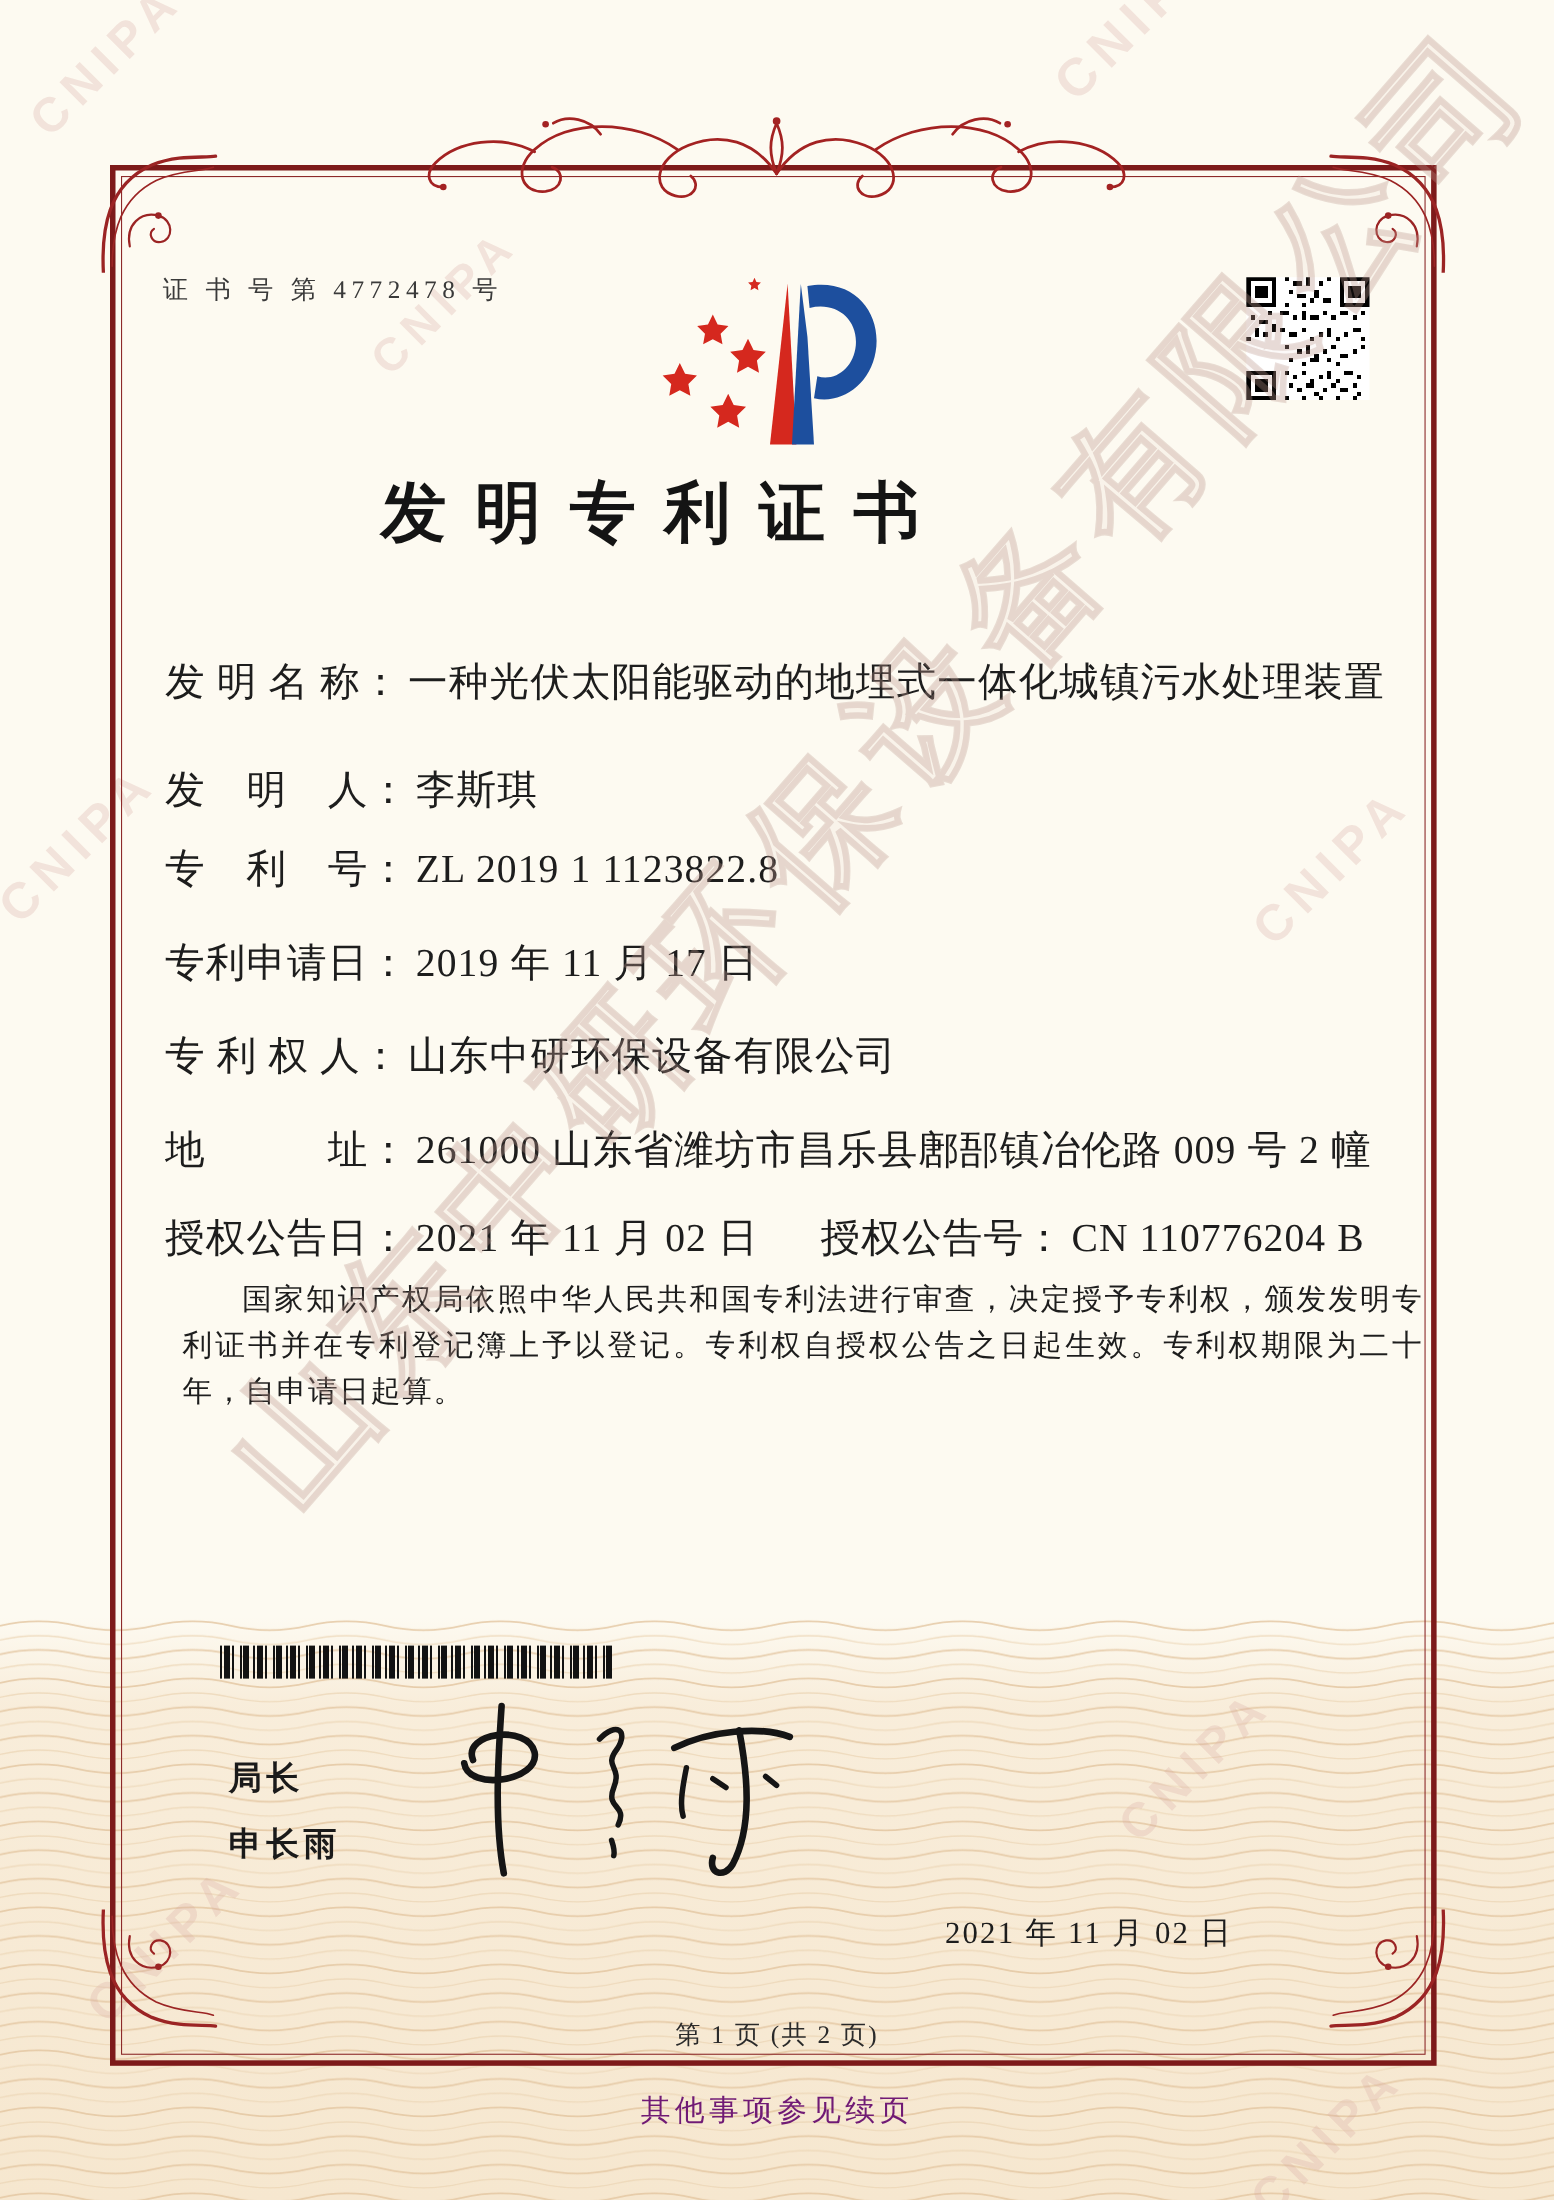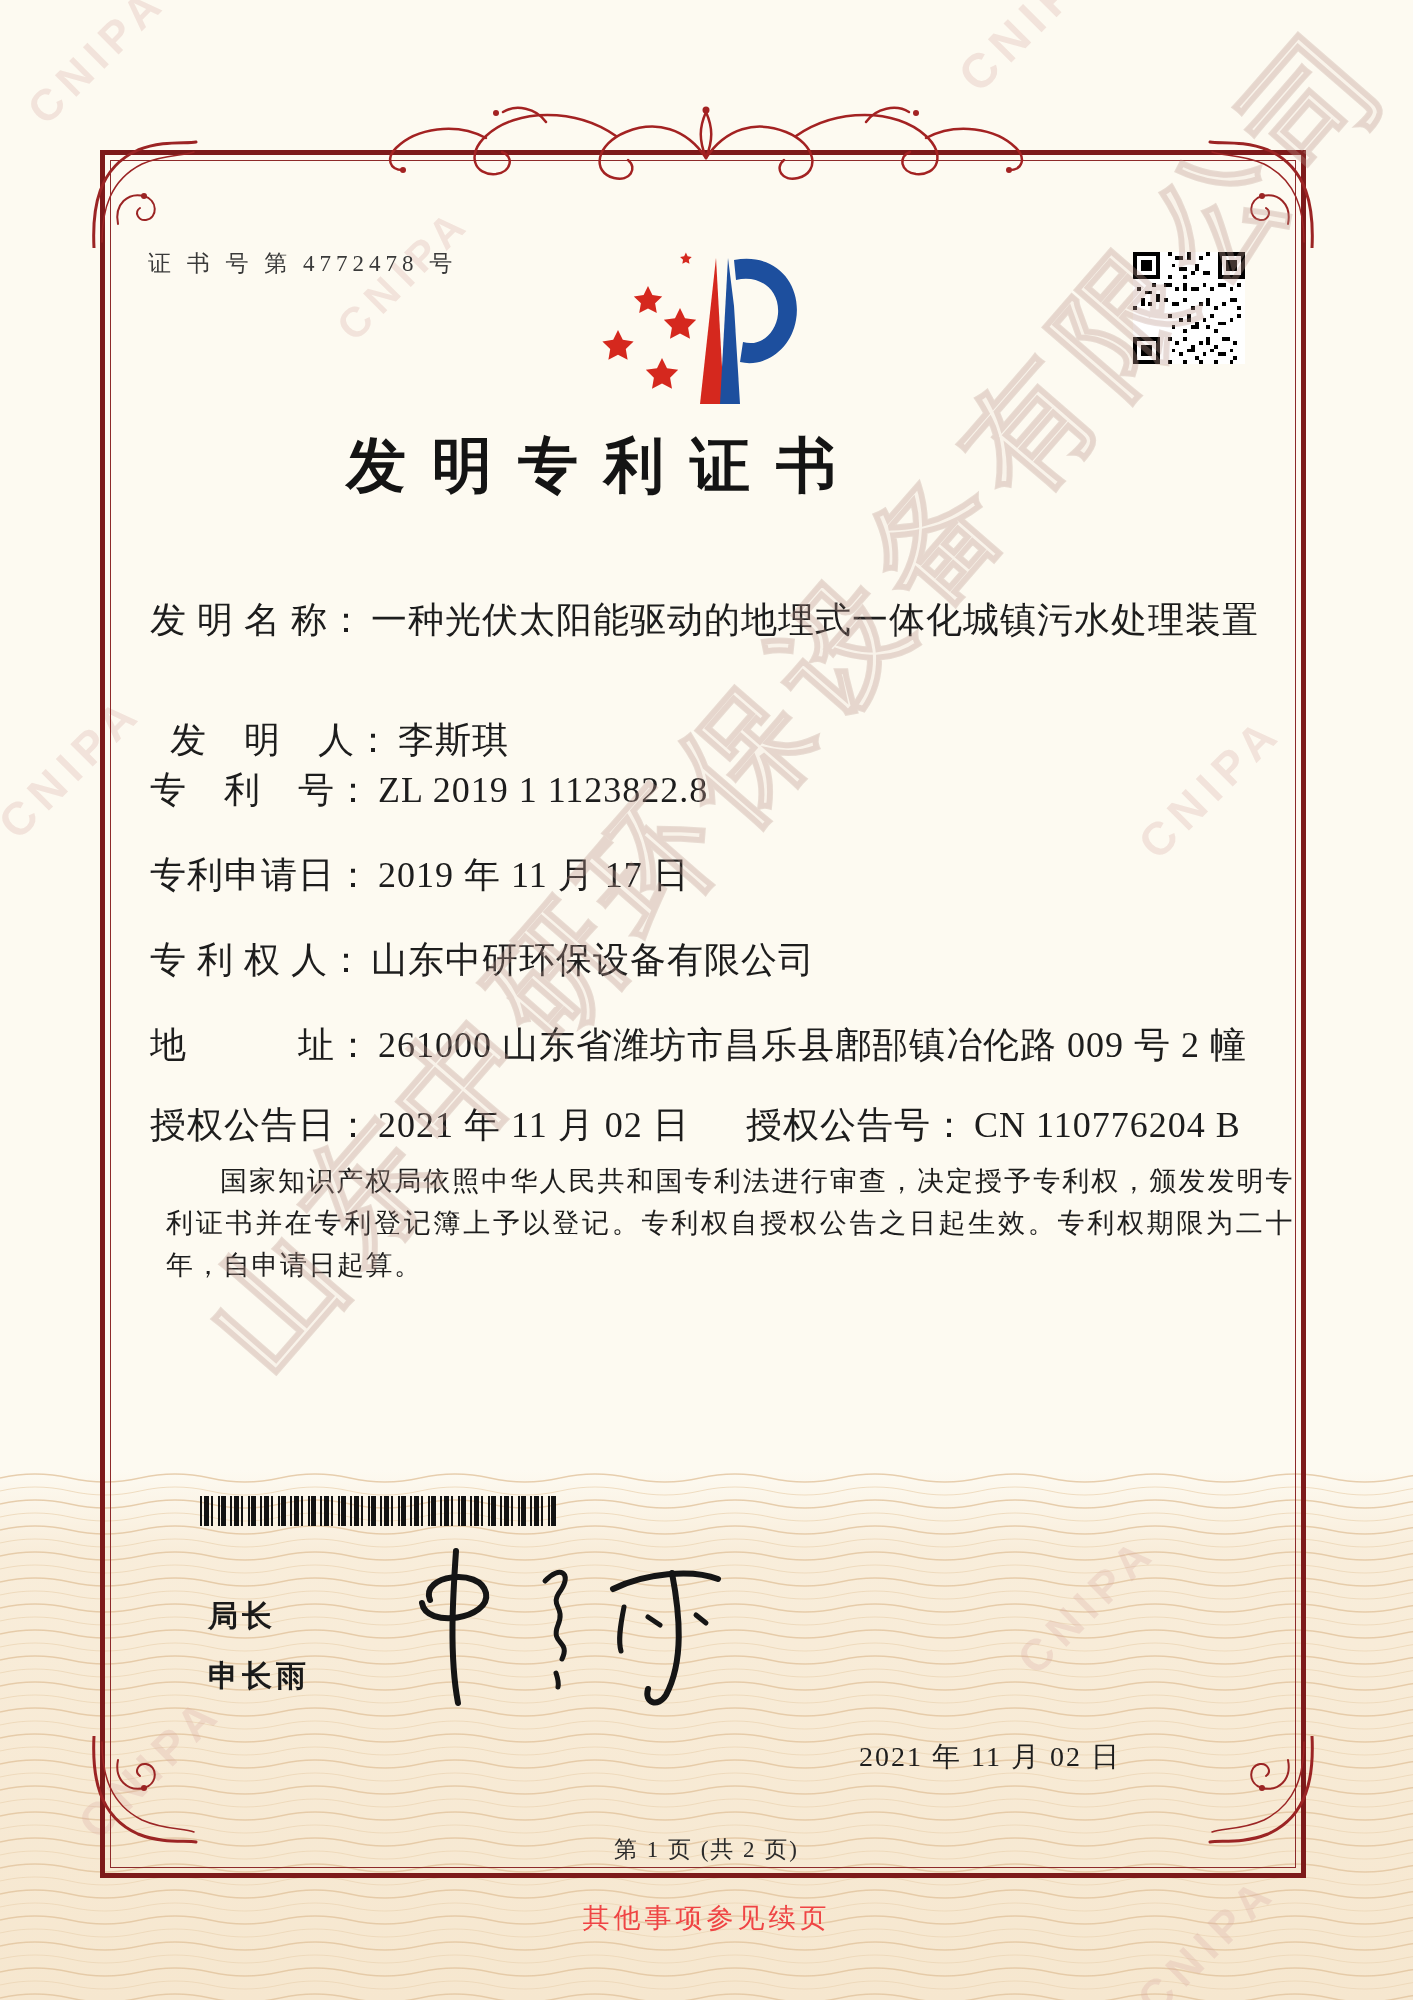--- a/index.html
+++ b/index.html
@@ -49,21 +49,21 @@
       #121212 4px 9px, transparent 9px 11px,
       #121212 11px 13px, transparent 13px 18px,
       #121212 18px 20px, transparent 20px 21px,
       #121212 21px 26px, transparent 26px 30px);}
   
   .signer{left:208px;z-index:5;font-family:"Liberation Sans","DejaVu Sans",sans-serif;
     font-size:30px;font-weight:600;letter-spacing:4px;color:#1a1a1a;}
   .sig-svg{left:360px;top:1545px;z-index:5;}
   .issue-date{left:700px;top:1738px;width:580px;text-align:center;font-size:28px;letter-spacing:2px;z-index:5;color:#1d1d1d;}
   .page-info{left:0;top:1834px;width:1413px;text-align:center;font-size:23px;letter-spacing:2px;z-index:5;color:#2a2a2a;}
-  .footer-note{left:0;top:1900px;width:1413px;text-align:center;font-size:27px;letter-spacing:4px;z-index:5;color:#ef4444;}
+  .footer-note{left:0;top:1900px;width:1413px;text-align:center;font-size:27px;letter-spacing:4px;z-index:5;color:#701a75;}
   
   .ornament{z-index:4;pointer-events:none;}
   .corner-tr{transform:scaleX(-1);}
   .corner-bl{transform:scaleY(-1);}
   .corner-br{transform:scale(-1,-1);}
 </style>
 </head>
 <body>
 
 <div class="abs waves-tint"></div>
@@ -255,21 +255,21 @@
       <rect x="21" y="28" width="1" height="1"></rect>
       <rect x="25" y="28" width="1" height="1"></rect>
   </g>
 </svg>
 
 <div class="abs title">发明专利证书</div>
 
 <div class="abs row" style="top:596px;">
   <span class="flabel">发 明 名 称：</span><span class="fvalue">一种光伏太阳能驱动的地埋式一体化城镇污水处理装置</span>
 </div>
-<div class="abs row" style="top:716px;margin-left:20px;">
+<div class="abs row" style="top:694px;">
   <span class="flabel">发　明　人：</span><span class="fvalue">李斯琪</span>
 </div>
 <div class="abs row" style="top:766px;">
   <span class="flabel">专　利　号：</span><span class="fvalue">ZL 2019 1 1123822.8</span>
 </div>
 <div class="abs row" style="top:851px;">
   <span class="flabel">专利申请日：</span><span class="fvalue">2019 年 11 月 17 日</span>
 </div>
 <div class="abs row" style="top:936px;">
   <span class="flabel">专 利 权 人：</span><span class="fvalue">山东中研环保设备有限公司</span>

